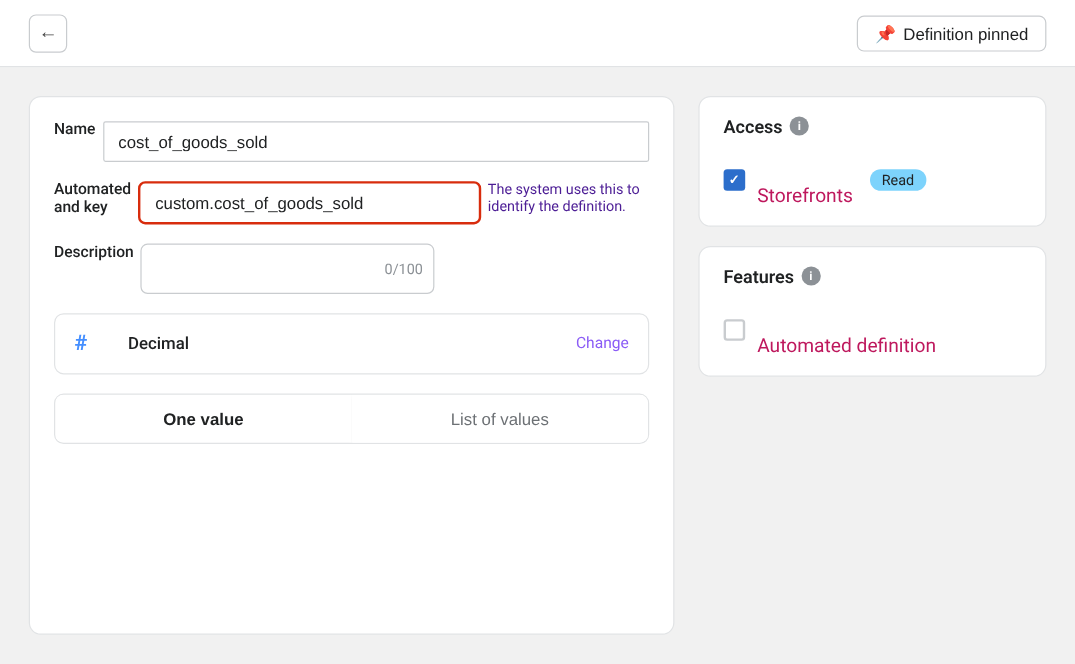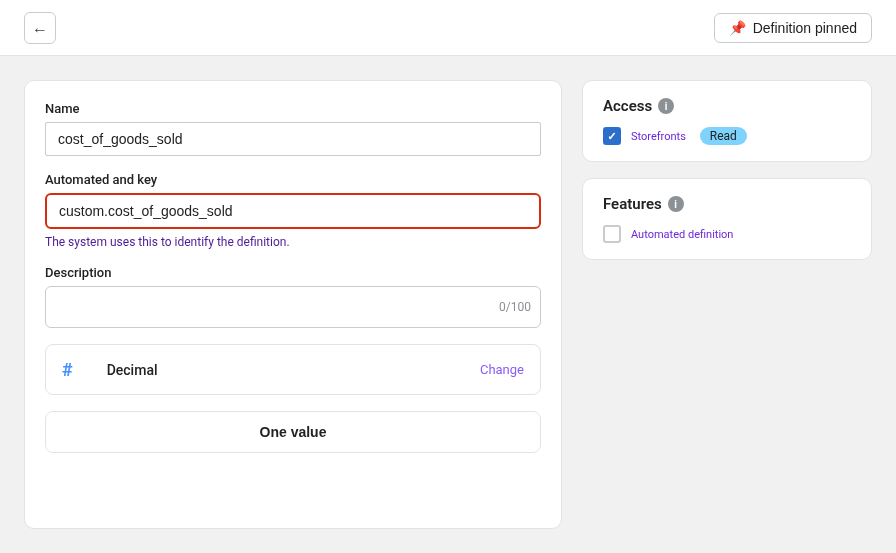--- a/index.html
+++ b/index.html
@@ -95,21 +95,21 @@
 
     .right-card {
       background: #fff;
       border-radius: 10px;
       border: 1px solid #e1e3e5;
       padding: 16px 20px;
     }
 
     .field-group {
       display: flex;
-      flex-direction: column;
+      flex-direction: row;
       gap: 6px;
     }
 
     label {
       font-size: 13px;
       font-weight: 500;
       color: #202223;
     }
 
     .text-input {
@@ -216,21 +216,20 @@
       font-weight: 600;
       color: #202223;
       box-shadow: 0 1px 3px rgba(0,0,0,0.1);
     }
 
     .section-title {
       font-size: 15px;
       font-weight: 600;
       color: #202223;
       display: flex;
-      align-items: center;
       gap: 6px;
       margin-bottom: 12px;
     }
 
     .info-icon {
       display: inline-flex;
       align-items: center;
       justify-content: center;
       width: 16px;
       height: 16px;
@@ -270,22 +269,23 @@
       width: 18px;
       height: 18px;
       border: 2px solid #c9cccf;
       border-radius: 3px;
       background: #fff;
       flex-shrink: 0;
       cursor: pointer;
     }
 
     .storefront-label {
-      font-size: 11px;
-      color: #6d28d9;
+      font-size: 16px;
+      color: #be185d;
+      margin-top: 26px;
     }
 
     .read-badge {
       background: #7dd3fc;
       border-radius: 20px;
       padding: 2px 10px;
       font-size: 12px;
       color: #202223;
       margin-left: 4px;
     }
@@ -331,20 +331,21 @@
     <div class="type-box">
       <div class="type-left">
         <span class="type-icon">#</span>
         <span class="type-label">Decimal</span>
       </div>
       <a class="change-link">Change</a>
     </div>
 
     <div class="value-toggle">
       <button class="toggle-btn active">One value</button>
+      <button class="toggle-btn">List of values</button>
     </div>
 
   </div>
 
   <div class="right-panel">
 
     <div class="right-card">
       <div class="section-title">
         <span>Access</span>
         <span class="info-icon">i</span>

